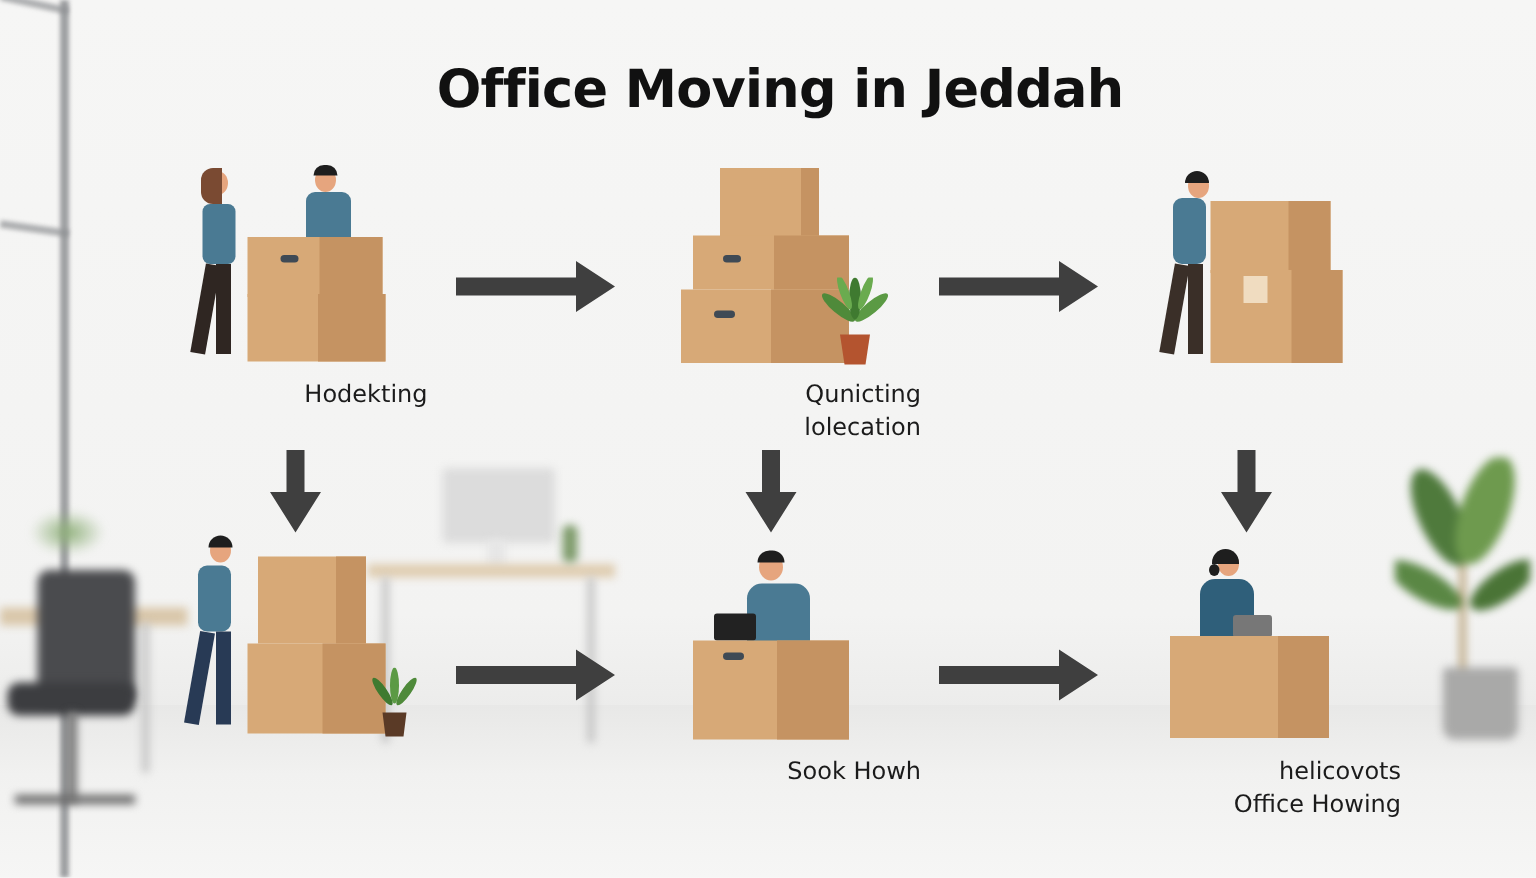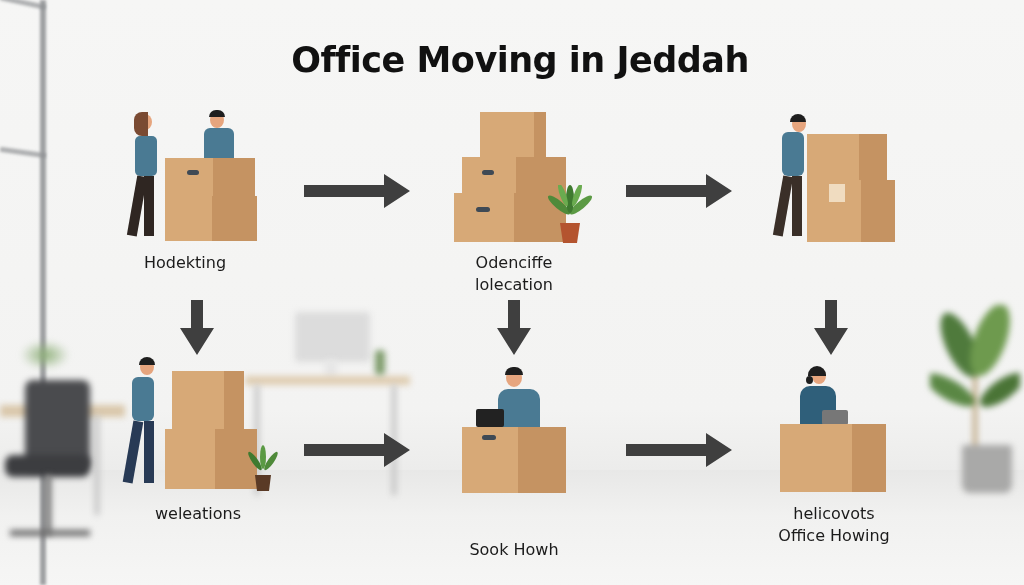--- a/index.html
+++ b/index.html
@@ -29,21 +29,21 @@
   .pot-right { left: 962px; top: 445px; width: 50px; height: 48px; background: #a9a9a8; border-radius: 3px 3px 8px 8px; }
 
   
   .title {
     left: 0; top: 40px; width: 1040px; text-align: center;
     font-family: "DejaVu Sans", sans-serif; font-weight: bold; font-size: 35px; color: #111;
     letter-spacing: -0.5px;
   }
   
   .label {
-    width: 200px; text-align: center; font-family: "DejaVu Sans", sans-serif;
+    width: 200px; text-align: right; font-family: "DejaVu Sans", sans-serif;
     font-size: 16px; line-height: 22px; color: #1b1b1b;
   }
   
   .arrow-h { width: 108px; height: 38px; }
   .arrow-v { width: 38px; height: 56px; }
 
   
   .box { background: #d7a977; }
   .box .side { position: absolute; top: 0; right: 0; height: 100%; background: #c59362; }
   .handle { position: absolute; height: 5px; background: #3f4a55; border-radius: 3px; }
@@ -122,21 +122,21 @@
   <svg class="abs" style="left:95px;top:75px;" width="50" height="60" viewBox="0 0 50 60">
     <ellipse cx="14" cy="20" rx="4" ry="14" fill="#4f8a3a" transform="rotate(-50 14 20)"></ellipse>
     <ellipse cx="36" cy="20" rx="4" ry="14" fill="#5b9a44" transform="rotate(50 36 20)"></ellipse>
     <ellipse cx="25" cy="14" rx="4" ry="14" fill="#3f7a30"></ellipse>
     <ellipse cx="18" cy="10" rx="3" ry="12" fill="#6aab4f" transform="rotate(-20 18 10)"></ellipse>
     <ellipse cx="32" cy="10" rx="3" ry="12" fill="#6aab4f" transform="rotate(20 32 10)"></ellipse>
     <path d="M15 38 L35 38 L32 58 L18 58 Z" fill="#b4542f"></path>
   </svg>
 </div>
 <div class="abs label" style="left:414px;top:252px;">
-  <div>Odenciffe</div>
+  <div>Qunicting</div>
   <div>lolecation</div>
 </div>
 
 <div class="abs" style="left:770px;top:110px;width:130px;height:135px;">
   <div class="box abs" style="left:37px;top:24px;width:80px;height:48px;">
     <div class="side" style="width:28px;"></div>
   </div>
   <div class="box abs" style="left:37px;top:70px;width:88px;height:62px;">
     <div class="side" style="width:34px;"></div>
     <div class="abs" style="left:22px;top:4px;width:16px;height:18px;background:#f0dcc0;"></div>
@@ -163,34 +163,33 @@
   <div class="person-part" style="left:8px;top:66px;width:10px;height:62px;background:#283a55;transform:rotate(10deg);"></div>
   <div class="person-part" style="left:24px;top:66px;width:10px;height:62px;background:#283a55;"></div>
   <svg class="abs" style="left:125px;top:90px;" width="36" height="48" viewBox="0 0 36 48">
     <ellipse cx="10" cy="16" rx="3" ry="11" fill="#3f7a30" transform="rotate(-35 10 16)"></ellipse>
     <ellipse cx="26" cy="16" rx="3" ry="11" fill="#4f8a3a" transform="rotate(35 26 16)"></ellipse>
     <ellipse cx="18" cy="12" rx="3" ry="12" fill="#5b9a44"></ellipse>
     <path d="M10 30 L26 30 L24 46 L12 46 Z" fill="#5a3a26"></path>
   </svg>
 </div>
 <div class="abs label" style="left:98px;top:503px;">
-  <div>weleations</div>
 </div>
 
 <div class="abs" style="left:460px;top:365px;width:110px;height:130px;">
   <div class="person-part" style="left:46px;top:4px;width:16px;height:18px;border-radius:50%;background:#e6a57e;"></div>
   <div class="person-part" style="left:45px;top:2px;width:18px;height:8px;border-radius:9px 9px 0 0;background:#1e1e1e;"></div>
   <div class="person-part" style="left:38px;top:24px;width:42px;height:40px;background:#4a7a93;border-radius:10px 10px 0 0;"></div>
   <div class="person-part" style="left:16px;top:44px;width:28px;height:18px;background:#222;border-radius:2px;"></div>
   <div class="box abs" style="left:2px;top:62px;width:104px;height:66px;">
     <div class="side" style="width:48px;"></div>
     <div class="handle" style="left:20px;top:8px;width:14px;"></div>
   </div>
 </div>
-<div class="abs label" style="left:414px;top:503px;margin-top:36px;">
+<div class="abs label" style="left:414px;top:503px;">
   <div>Sook Howh</div>
 </div>
 
 <div class="abs" style="left:778px;top:362px;width:110px;height:132px;">
   <div class="person-part" style="left:34px;top:6px;width:14px;height:16px;border-radius:50%;background:#e6a57e;"></div>
   <div class="person-part" style="left:30px;top:4px;width:18px;height:10px;border-radius:9px 9px 0 0;background:#1e1e1e;"></div>
   <div class="person-part" style="left:28px;top:14px;width:7px;height:8px;border-radius:50%;background:#1e1e1e;"></div>
   <div class="person-part" style="left:22px;top:24px;width:36px;height:40px;background:#2f5f7a;border-radius:10px 10px 0 0;"></div>
   <div class="person-part" style="left:44px;top:48px;width:26px;height:15px;background:#777;border-radius:2px;"></div>
   <div class="box abs" style="left:2px;top:62px;width:106px;height:68px;">

